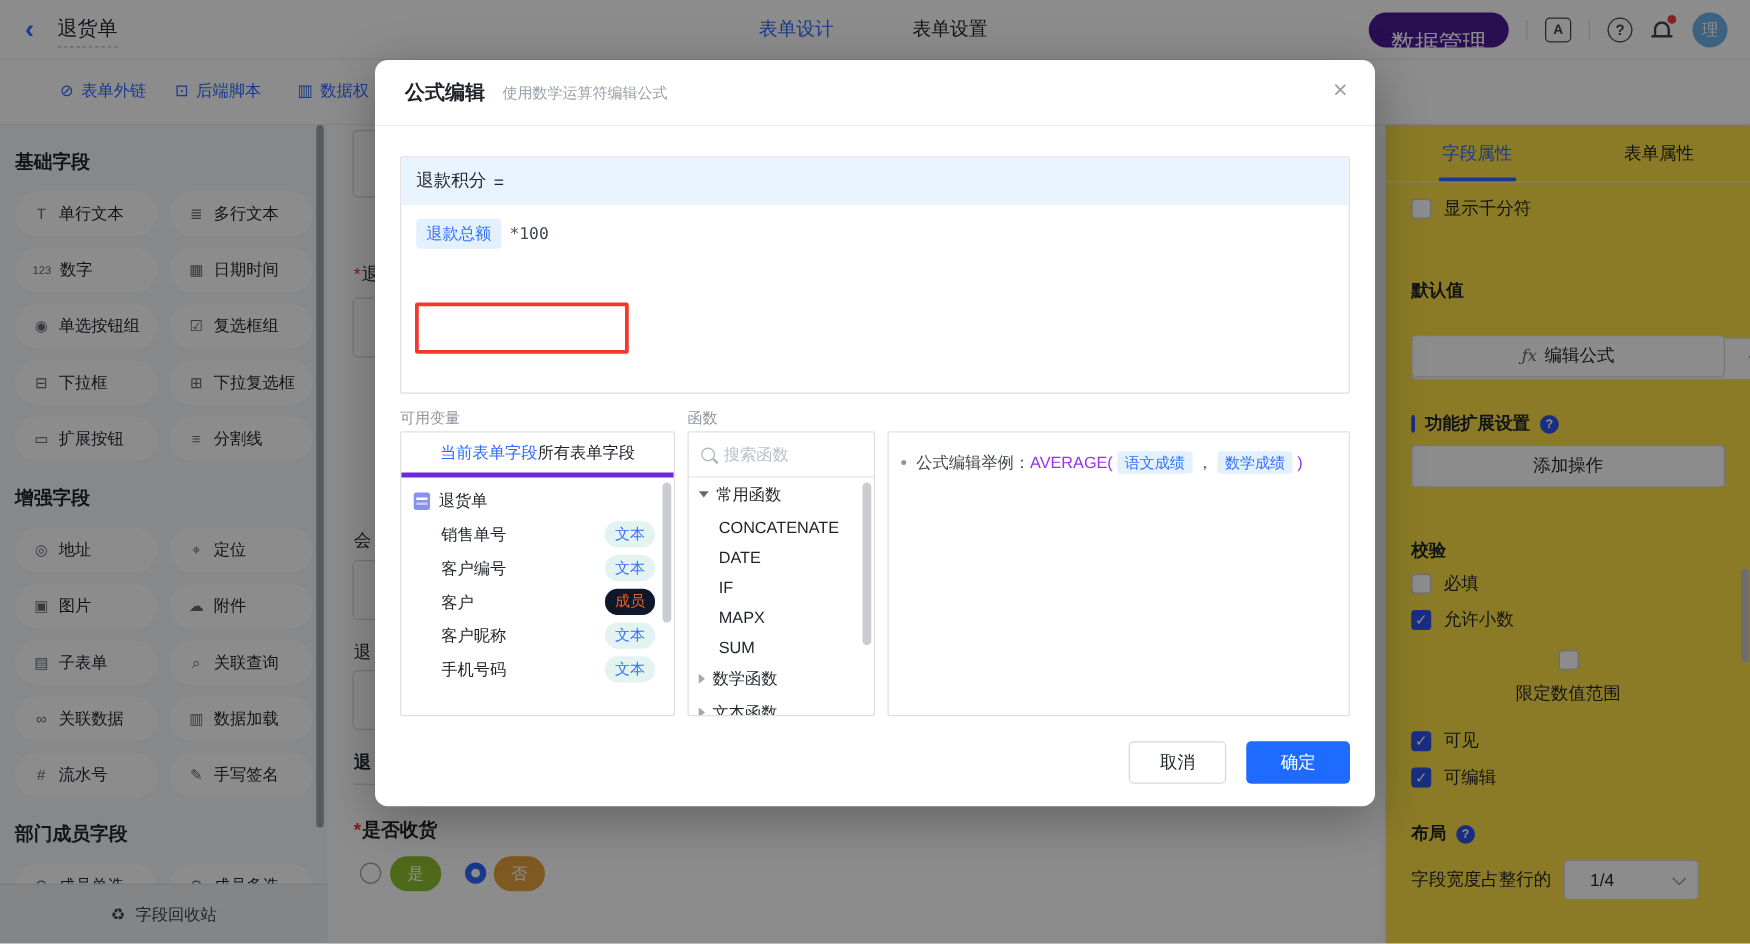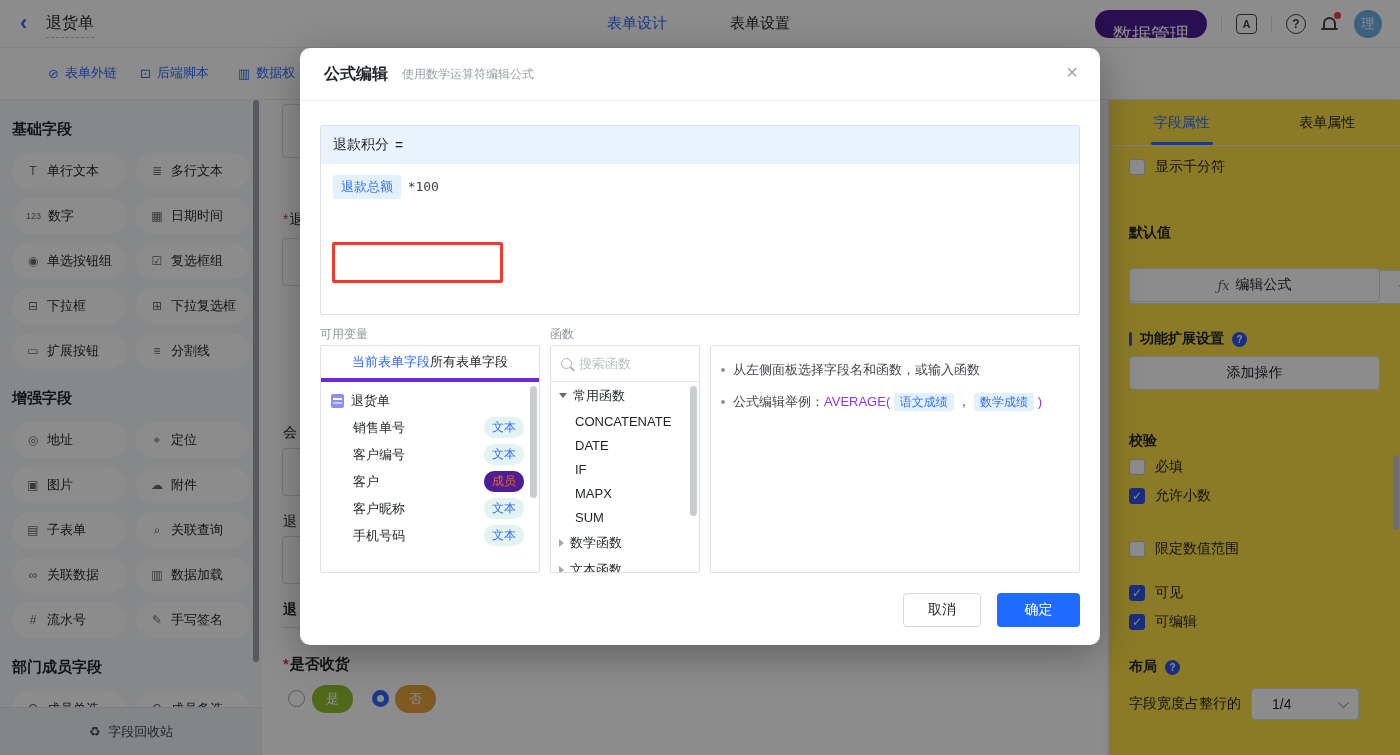--- a/index.html
+++ b/index.html
@@ -121,21 +121,21 @@
   .v-tab { font-size:13px; color:#1f2329; cursor:pointer; }
   .v-tab.active { color:#2f6bff; }
   .v-list { padding-top:5px; }
   .v-root { height:27px; display:flex; align-items:center; gap:7px; padding-left:10px; font-size:13px; color:#1f2329; }
   .doc-ico { position:relative; width:13px; height:14px; background:#8a90f2; border-radius:2px; flex:none; }
   .doc-ico::after { content:""; position:absolute; left:2px; top:4px; width:9px; height:2px; background:#fff;
                     box-shadow:0 4px 0 #c9ccf9; }
   .v-row { position:relative; height:27px; display:flex; align-items:center; padding-left:32px; font-size:13px; color:#1f2329; cursor:pointer; }
   .v-tag { position:absolute; right:15px; font-size:12px; padding:2px 8px; border-radius:10px; }
   .tag-text { background:#e2f3f2; color:#3370ff; }
-  .tag-member { background:#4c1d95; color:#f5641c; }
+  .tag-member { background:#0f172a; color:#f5641c; }
   .tag-time { background:#e6edfc; color:#3370ff; }
   .p-scroll { position:absolute; right:2px; top:40px; width:7px; border-radius:4px; background:#c9ccd1; }
 
   .fn-search { position:relative; height:36px; border-bottom:1px solid #e5e6eb; display:flex; align-items:center; padding:0 10px; gap:7px; }
   .search-ico { position:relative; width:11px; height:11px; border:1.6px solid #aeb4bd; border-radius:50%; flex:none; }
   .search-ico::after { content:""; position:absolute; right:-4px; bottom:-2px; width:5px; height:1.6px; background:#aeb4bd; transform:rotate(45deg); }
   .fn-input { border:none; outline:none; width:100px; font-size:13px; color:#c2410c; font-family:inherit; background:transparent; }
   .fn-input::placeholder { color:#bbc0c7; }
   .fn-group { display:flex; align-items:center; gap:6px; height:27px; padding-left:8px; font-size:13px; color:#1f2329; cursor:pointer; }
   .car-d { width:0; height:0; border-left:4px solid transparent; border-right:4px solid transparent; border-top:5px solid #646a73; }
@@ -355,21 +355,21 @@
     </div>
     <div class="p-abs p-label" style="top:332px;">校验</div>
     <div class="p-abs cb-row" style="top:358px;">
       <span class="cb"></span>
       <span>必填</span>
     </div>
     <div class="p-abs cb-row" style="top:387px;">
       <span class="cb checked">✓</span>
       <span>允许小数</span>
     </div>
-    <div class="p-abs cb-row" style="top:440px;">
+    <div class="p-abs cb-row" style="top:420px;flex-direction:column;">
       <span class="cb"></span>
       <span>限定数值范围</span>
     </div>
     <div class="p-abs cb-row" style="top:484px;">
       <span class="cb checked">✓</span>
       <span>可见</span>
     </div>
     <div class="p-abs cb-row" style="top:513px;">
       <span class="cb checked">✓</span>
       <span>可编辑</span>
@@ -466,24 +466,20 @@
         <span>数学函数</span>
       </div>
       <div class="fn-group">
         <i class="car-r"></i>
         <span>文本函数</span>
       </div>
       <i class="p-scroll" style="height:130px;"></i>
     </div>
 
     <div class="panel info-panel">
-      <div class="hint">
-        <i class="bullet"></i>
-        <span>从左侧面板选择字段名和函数，或输入函数</span>
-      </div>
       <div class="hint">
         <i class="bullet"></i>
         <span>
           <span>公式编辑举例：</span><span class="purple">AVERAGE(</span>
           <span class="ex-chip">语文成绩</span>
           <span>，</span>
           <span class="ex-chip">数学成绩</span>
           <span class="purple">)</span>
         </span>
       </div>

